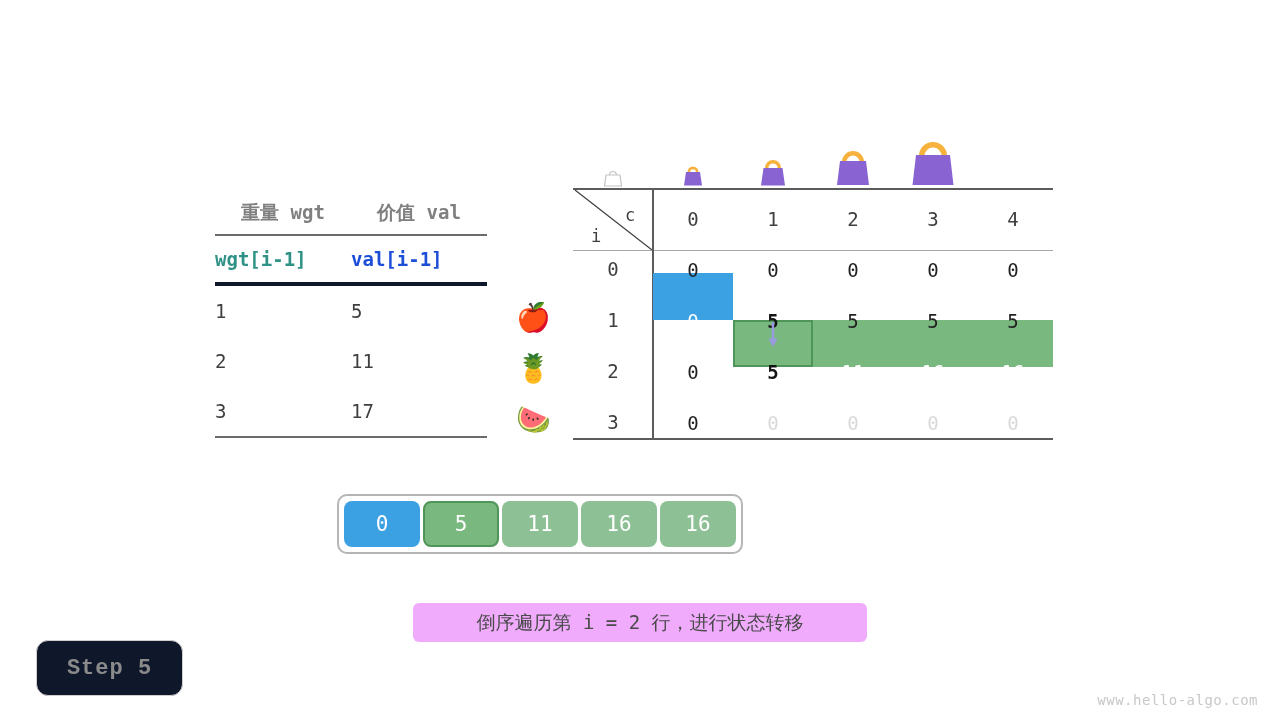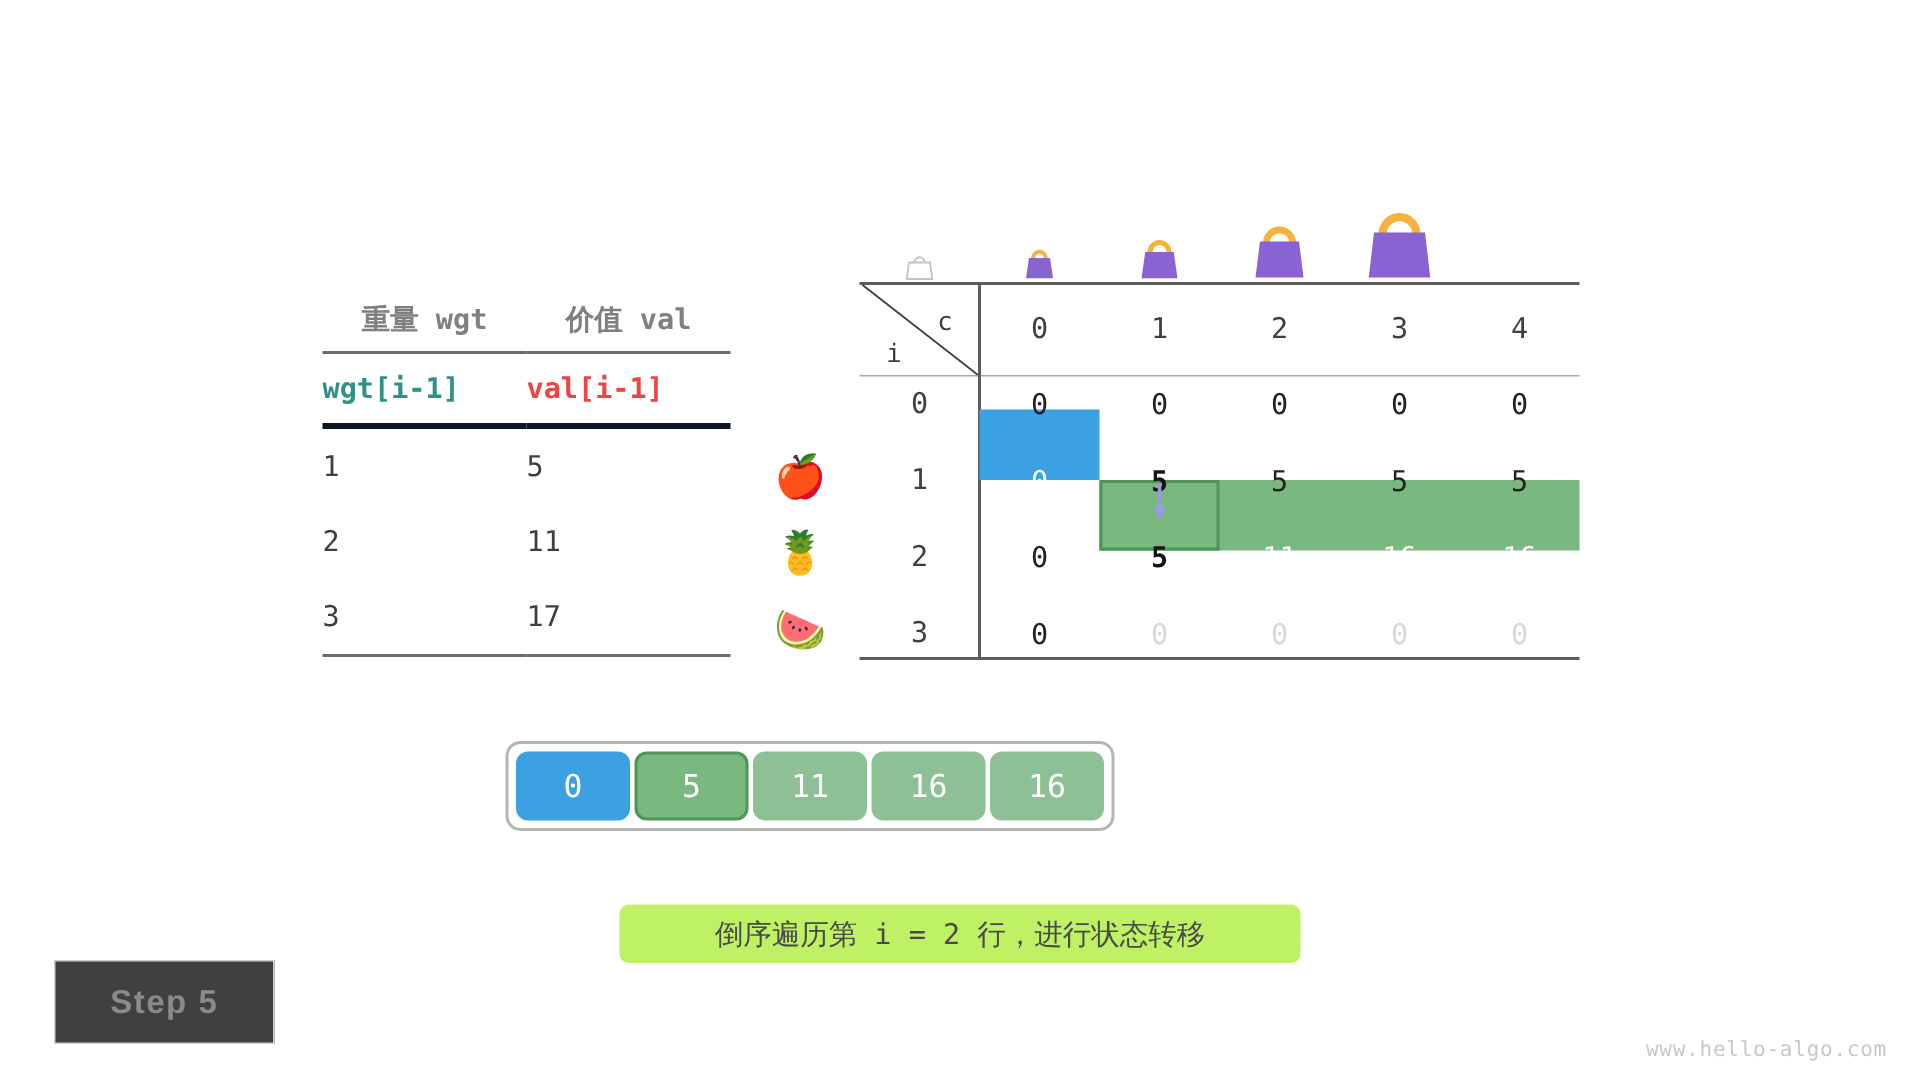--- a/index.html
+++ b/index.html
@@ -41,21 +41,21 @@
   }
   #item-table .hdr-row th {
     border-bottom: 2px solid #6b6b6b;
   }
   #item-table .sub-row td {
     font-weight: bold;
     border-bottom: 4px solid #0f172a;
     height: 46px;
   }
   #item-table .sub-wgt { color: #2f9287; }
-  #item-table .sub-val { color: #ef4444; }
+  #item-table .sub-val { color: #1d4ed8; }
   #item-table .data-row td {
     color: #3f3f3f;
     height: 50px;
   }
   #item-table .last-row td {
     border-bottom: 2px solid #6b6b6b;
   }
 
   
   #fruit-col {
@@ -216,49 +216,49 @@
   .dp-green { background: #8dc195; }
   .dp-green-cur { background: #79b87f; border: 2px solid #4f9557; }
 
   
   #caption {
     position: absolute;
     left: 413px;
     top: 603px;
     width: 454px;
     height: 39px;
-    background: #bef264;
+    background: #f0abfc;
     border-radius: 6px;
     display: flex;
     align-items: center;
     justify-content: center;
     font-size: 19px;
     color: #4a4a4a;
     font-family: "DejaVu Sans Mono", "Liberation Mono", monospace;
     white-space: nowrap;
   }
 
   
   #step-badge {
     position: absolute;
     left: 36px;
     top: 640px;
     width: 145px;
     height: 54px;
-    background: #404040;
+    background: #0f172a;
     border: 1.5px solid #cfcfcf;
-    border-radius: 0;
+    border-radius: 12px;
     display: flex;
     align-items: center;
     justify-content: center;
     font-size: 22px;
     font-weight: bold;
     letter-spacing: 1px;
     color: #8a8a8a;
-    font-family: Liberation Sans, sans-serif;
+    font-family: Liberation Mono, monospace;
   }
 
   
   #watermark {
     position: absolute;
     right: 22px;
     bottom: 12px;
     font-size: 14px;
     color: #c8c8c8;
     font-family: "DejaVu Sans Mono", "Liberation Mono", monospace;

